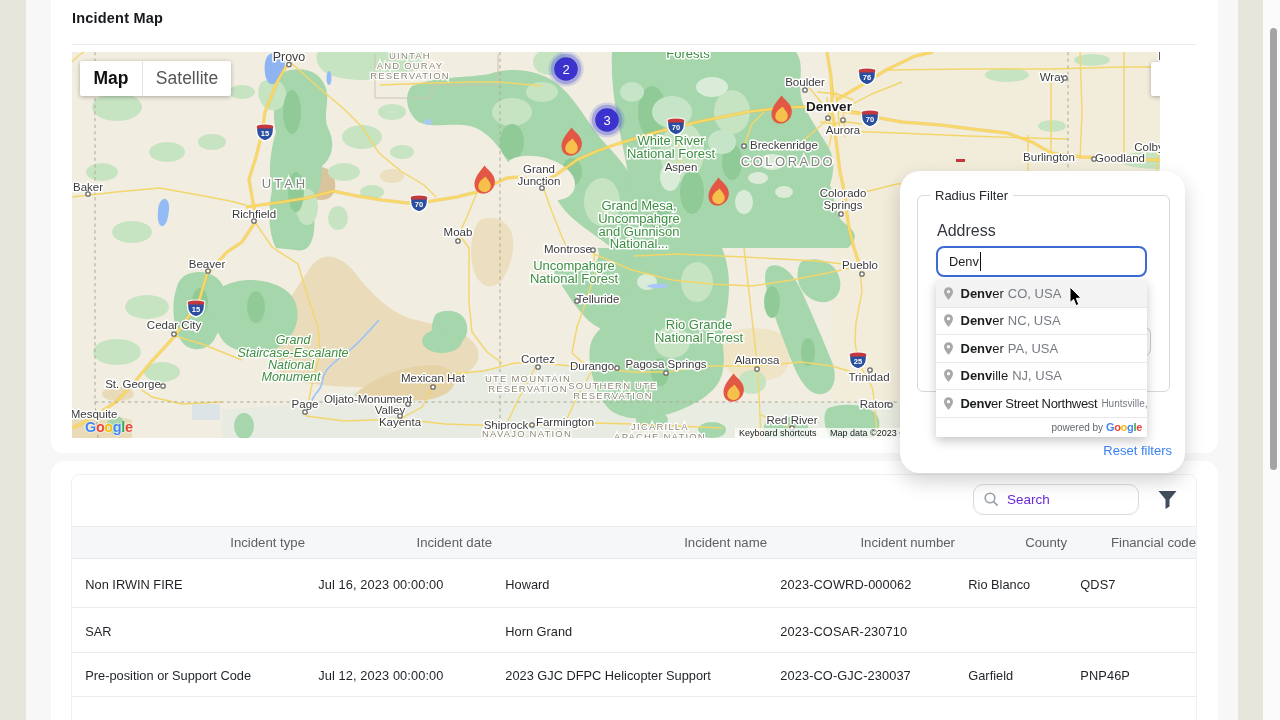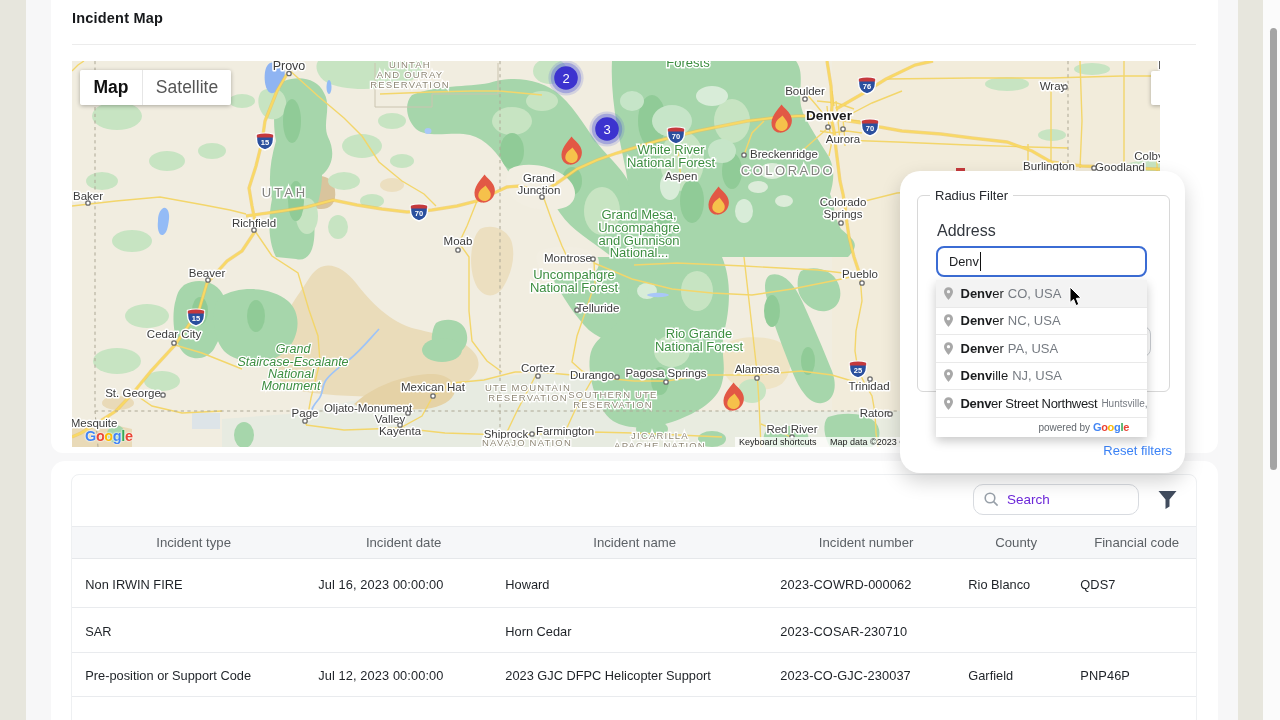--- a/index.html
+++ b/index.html
@@ -1,48 +1,48 @@
 <!DOCTYPE html>
 <html><head><meta charset="utf-8">
 <style>
 *{margin:0;padding:0;box-sizing:border-box}
 html,body{width:1280px;height:720px;overflow:hidden;font-family:"Liberation Sans",sans-serif;background:#e7e6dd}
 .inner{position:absolute;left:26px;top:0;width:1212px;height:720px;background:#f7f7f8}
 .card1{position:absolute;left:24.5px;top:-10px;width:1167px;height:463px;background:#fff;border-radius:12px}
 .card2{position:absolute;left:24.5px;top:461px;width:1167px;height:300px;background:#fff;border-radius:14px}
 .h2{position:absolute;left:21.5px;top:20px;font-size:14.5px;font-weight:bold;color:#17191c;letter-spacing:0.2px}
 .hr1{position:absolute;left:21.5px;top:53.5px;width:1124px;height:1px;background:#ececec}
-.mapbox{position:absolute;left:21.5px;top:71px;width:1088px;height:386px;overflow:hidden;background:#f1ede0}
+.mapbox{position:absolute;left:21.5px;top:62px;width:1088px;height:386px;overflow:hidden;background:#f1ede0}
 .gctl{position:absolute;left:8px;top:8.5px;height:35px;display:flex;box-shadow:0 1px 4px rgba(0,0,0,0.3);border-radius:3px;z-index:5}
 .gbtn{background:#fff;font-size:17.5px;display:flex;align-items:center;justify-content:center}
 .gbtn.m{width:62px;border-radius:2px 0 0 2px;font-weight:bold;color:#0f0f0f}
 .gbtn.s{width:89px;border-radius:0 2px 2px 0;color:#565656;border-left:1px solid #e6e6e6}
 .fsbtn{position:absolute;left:1079px;top:10px;width:34px;height:34px;background:#fff;border-radius:2px;box-shadow:0 1px 4px rgba(0,0,0,0.3);z-index:5;display:flex;align-items:center;justify-content:center}
 .glogo{position:absolute;left:13px;top:367px;z-index:5;font-weight:bold;font-size:14.5px;letter-spacing:-0.4px;text-shadow:0 0 2px #fff,0 0 2px #fff}
 .panel{position:absolute;left:874px;top:171px;width:285px;height:302px;background:#fff;border-radius:20px;box-shadow:0 8px 20px rgba(0,0,0,0.18);z-index:10}
 .fieldset{position:absolute;left:17px;top:24px;width:253px;height:197px;border:1px solid #d8d8d8;border-radius:6px}
 .legend{position:absolute;left:12px;top:-8px;background:#fff;padding:0 5px;font-size:13px;color:#26292e}
 .addr{position:absolute;left:37px;top:51px;font-size:16px;color:#33383f}
 .ainput{position:absolute;left:36px;top:74.5px;width:211px;height:31.5px;border:2px solid #3b6cd4;border-radius:8px;background:#fff;font-size:12.8px;color:#1c1e21;padding-left:11px;display:flex;align-items:center}
 .caret{display:inline-block;width:1.5px;height:19px;background:#111;margin-left:1px}
 .rinput{position:absolute;left:36px;top:155px;width:214.5px;height:31px;border:1px solid #c9cdd2;border-radius:8px;background:#fff}
 .drop{position:absolute;left:35.5px;top:109px;width:211.5px;background:#fff;box-shadow:0 4px 10px rgba(0,0,0,0.22);z-index:12}
 .drow{height:27.5px;display:flex;align-items:center;border-bottom:1px solid #e9e9e9;padding-left:8px;background:#fff;overflow:hidden}
 .drow svg{flex-shrink:0}
 .drow.h{background:#f3f3f3}
 .dmain{font-size:13px;color:#1b1d1f;margin-left:8px;white-space:nowrap}
 .dsec{font-size:13px;color:#767b82;margin-left:4px;white-space:nowrap}
-.pby{height:19px;display:flex;align-items:center;justify-content:flex-end;padding-right:18px;font-size:10px;color:#62676d;background:#fff}
+.pby{height:19px;display:flex;align-items:center;justify-content:flex-end;padding-right:5px;font-size:10px;color:#62676d;background:#fff}
 .reset{position:absolute;right:13px;top:272px;font-size:13px;color:#3b82f6}
 .tblwrap{position:absolute;left:20.5px;top:13px;width:1126px;height:286px;background:#fff;border:1px solid #eef0f2;border-radius:8px}
 .search{position:absolute;left:901px;top:9px;width:166px;height:31px;border:1px solid #d8dbe0;border-radius:10px;display:flex;align-items:center}
 .search span{color:#6d28d9;font-size:13.5px;margin-left:8px}
 .fico{position:absolute;left:1086px;top:16px}
 table.t{position:absolute;left:0;top:51px;width:1124px;border-collapse:collapse;table-layout:fixed}
-table.t th{background:#f6f7f9;border-top:1px solid #e9ebee;border-bottom:1px solid #e6e8eb;height:32px;font-weight:normal;font-size:13.2px;color:#5c6166;text-align:center;padding:0 0 0 10.3px}
+table.t th{background:#f6f7f9;border-top:1px solid #e9ebee;border-bottom:1px solid #e6e8eb;height:32px;font-weight:normal;font-size:13.2px;color:#5c6166;text-align:right;padding:0 0 0 10.3px}
 table.t td{border-bottom:1px solid #e9ebee;font-size:12.8px;color:#1e2227;text-align:left;padding:3px 0 0 13.3px;overflow:hidden;white-space:nowrap}
 .num{font-size:12.3px;letter-spacing:0.1px}
 .scroll{position:absolute;left:1263px;top:0;width:17px;height:720px;background:#fbfbfb}
 .thumb{position:absolute;left:7px;top:28px;width:7px;height:442px;background:#a4a4a4;border-radius:3.5px}
 .cursor{position:absolute;left:1043px;top:287px;z-index:50}
 svg text{font-family:"Liberation Sans",sans-serif}
 </style></head>
 <body>
 <div class="inner">
 <div class="card1">
@@ -471,21 +471,21 @@
               <td>Non IRWIN FIRE</td>
               <td class="num">Jul 16, 2023 00:00:00</td>
               <td>Howard</td>
               <td class="num">2023-COWRD-000062</td>
               <td>Rio Blanco</td>
               <td class="num">QDS7</td>
             </tr>
 <tr style="height:45px">
               <td>SAR</td>
               <td class="num"></td>
-              <td>Horn Cedar</td>
+              <td>Horn Grand</td>
               <td class="num">2023-COSAR-230710</td>
               <td></td>
               <td></td>
             </tr>
 <tr style="height:44.5px">
               <td>Pre-position or Support Code</td>
               <td class="num">Jul 12, 2023 00:00:00</td>
               <td>2023 GJC DFPC Helicopter Support</td>
               <td class="num">2023-CO-GJC-230037</td>
               <td>Garfield</td>

